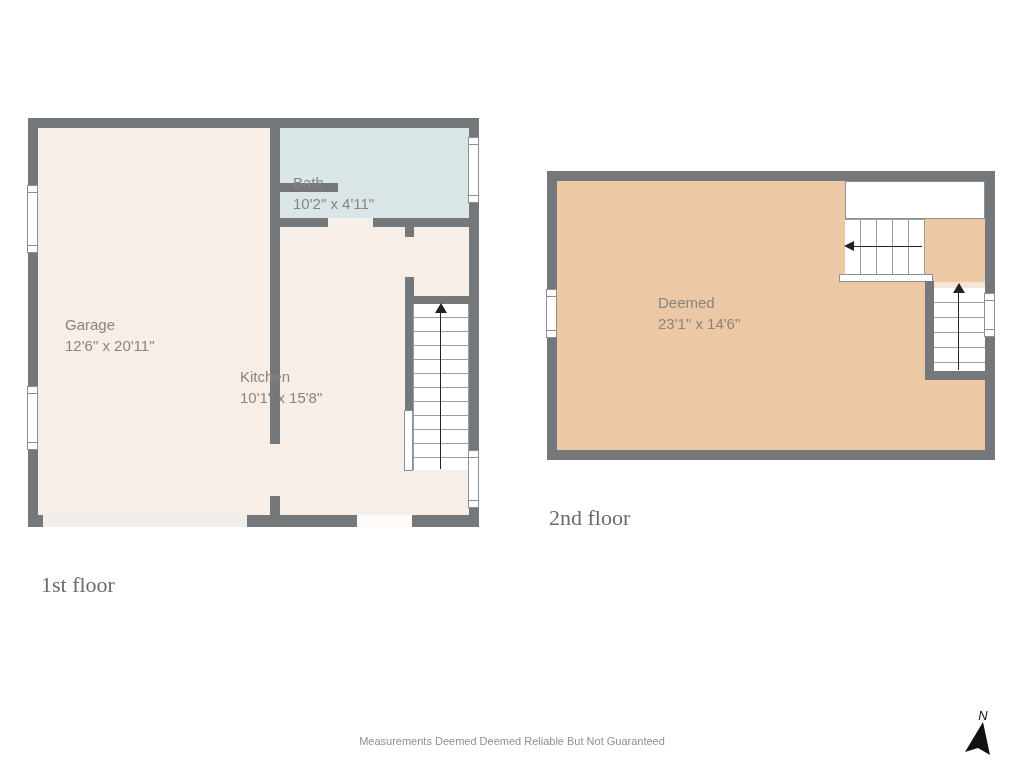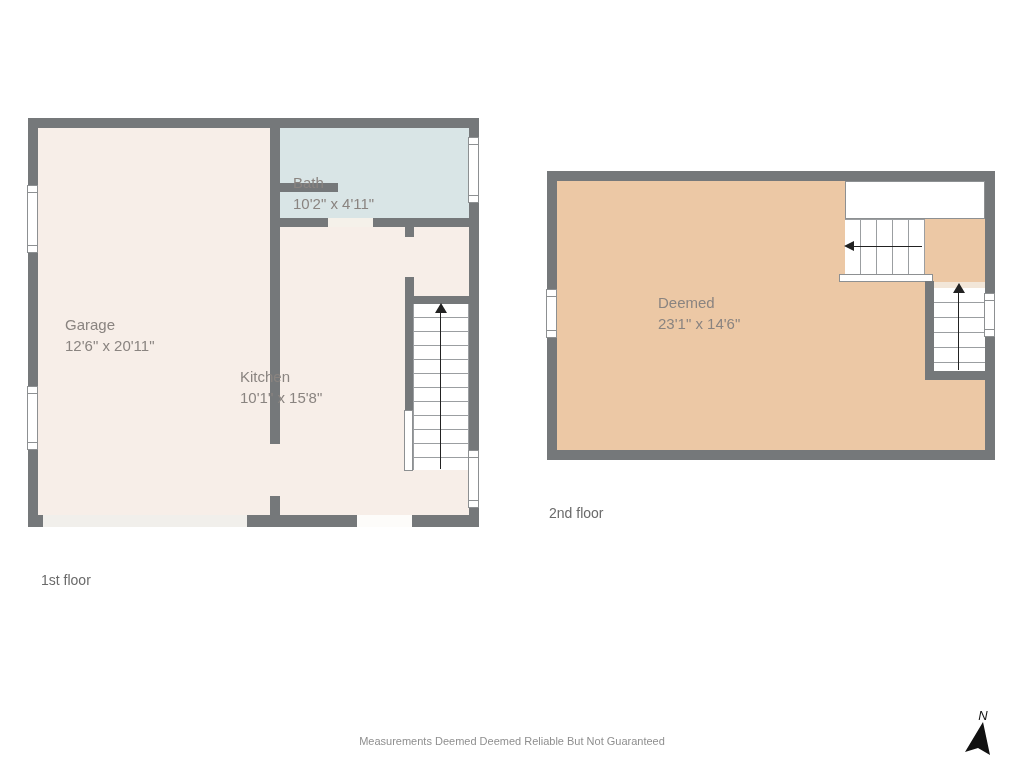--- a/index.html
+++ b/index.html
@@ -31,21 +31,21 @@
   .win::before,.win::after{content:"";position:absolute;left:0;right:0;height:1px;background:var(--outline);}
   .win::before{top:6px}
   .win::after{bottom:6px}
   .stairs-v{background:#ffffff;background-image:repeating-linear-gradient(to bottom,#ffffff 0 13px,var(--stair-line) 13px 14px);border-left:1px solid var(--stair-line);border-right:1px solid var(--stair-line);}
   .stairs-h{background:#ffffff;background-image:repeating-linear-gradient(to right,#ffffff 0 15px,var(--stair-line) 15px 16px);border-top:1px solid var(--stair-line);}
   .stairs-v2{background:#ffffff;background-image:repeating-linear-gradient(to bottom,#ffffff 0 14px,var(--stair-line) 14px 15px);}
   .aline{background:var(--arrow);}
   .arrow-up{width:0;height:0;border-left:6px solid transparent;border-right:6px solid transparent;border-bottom:10px solid var(--arrow);background:transparent;}
   .arrow-left{width:0;height:0;border-top:5px solid transparent;border-bottom:5px solid transparent;border-right:10px solid var(--arrow);background:transparent;}
   .room-label{color:var(--room-label);font-size:15px;line-height:21px;text-align:left;}
-  .caption{color:var(--caption);font-size:14px;}
+  .caption{color:var(--caption);font-size:22px;font-family:Liberation Serif, serif;}
   .disclaimer{color:var(--disclaimer);font-size:11px;text-align:center;width:100%;}
 </style>
 </head>
 <body>
 
 <div id="page">
 
   <div>
 
     <div class="abs floor1" style="left:38px;top:128px;width:432px;height:389px;"></div>

